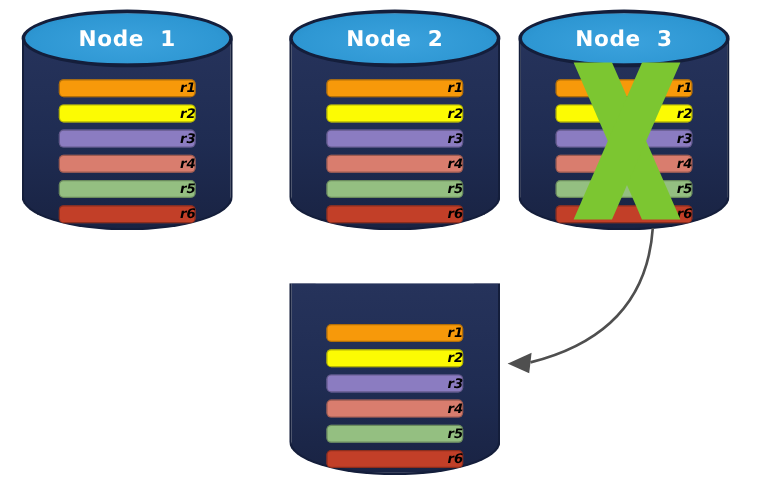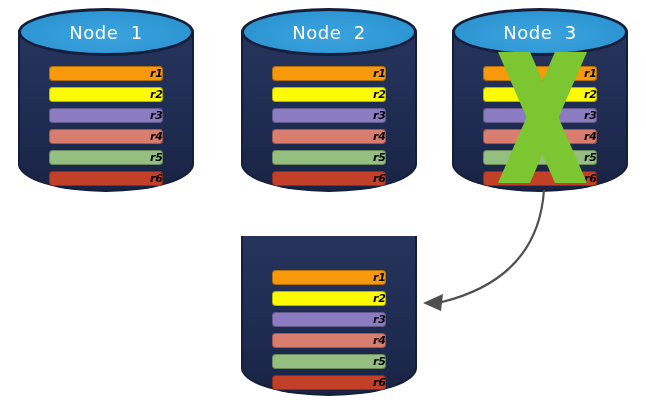--- a/index.html
+++ b/index.html
@@ -30,21 +30,21 @@
     background: radial-gradient(ellipse at 50% 58%, #3BA2DD 0%, #2E97D3 65%, #2387C2 100%);
     border: 3px solid #141E3B;
     border-radius: 50%;
     display: flex;
     align-items: center;
     justify-content: center;
     z-index: 2;
   }
   .node-label {
     color: #ffffff;
-    font-weight: 400;
+    font-weight: 700;
     font-size: 18px;
     letter-spacing: 0.5px;
     white-space: pre;
   }
   .rows {
     position: absolute;
     left: 31px; top: 58px;
     width: 114px;
     z-index: 3;
   }
@@ -103,21 +103,21 @@
     <div class="rows">
       <div class="row-bar" style="background: rgb(247, 153, 10);">r1</div>
       <div class="row-bar" style="background: rgb(252, 251, 3);">r2</div>
       <div class="row-bar" style="background: rgb(139, 124, 193);">r3</div>
       <div class="row-bar" style="background: rgb(217, 125, 110);">r4</div>
       <div class="row-bar" style="background: rgb(148, 191, 129);">r5</div>
       <div class="row-bar" style="background: rgb(194, 63, 40);">r6</div>
     </div>
   </div>
 
-  <div class="node" style="left:452px; top:8px;">
+  <div class="node" style="left:432px; top:8px;">
     <div class="cyl-body"></div>
     <div class="cyl-top">
       <span class="node-label">Node  3</span>
     </div>
     <div class="rows">
       <div class="row-bar" style="background: rgb(247, 153, 10);">r1</div>
       <div class="row-bar" style="background: rgb(252, 251, 3);">r2</div>
       <div class="row-bar" style="background: rgb(139, 124, 193);">r3</div>
       <div class="row-bar" style="background: rgb(217, 125, 110);">r4</div>
       <div class="row-bar" style="background: rgb(148, 191, 129);">r5</div>

